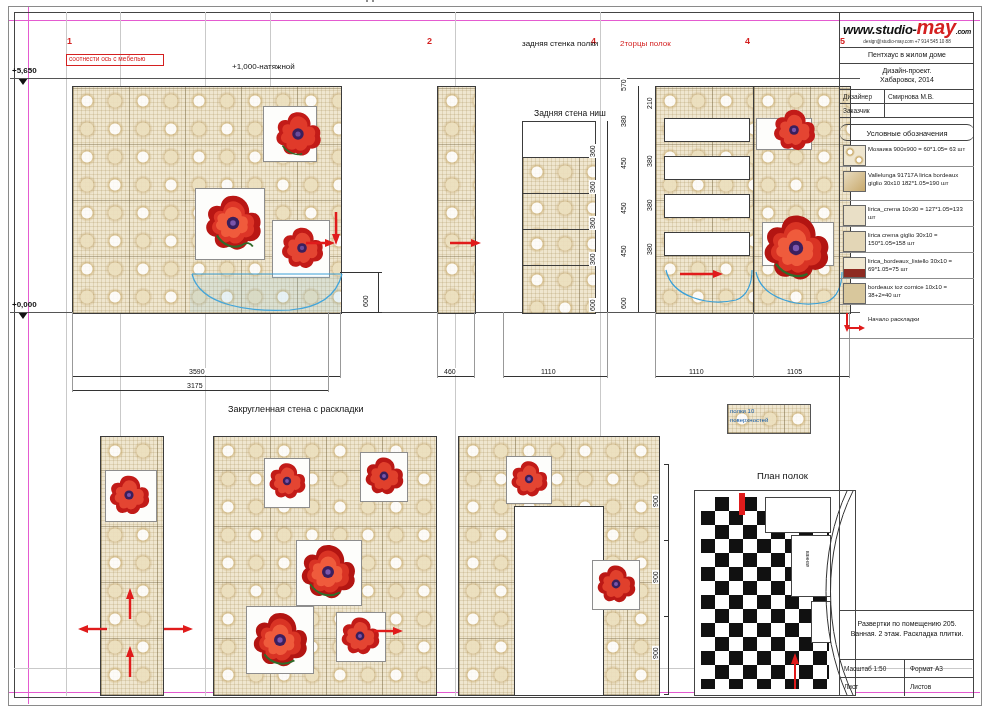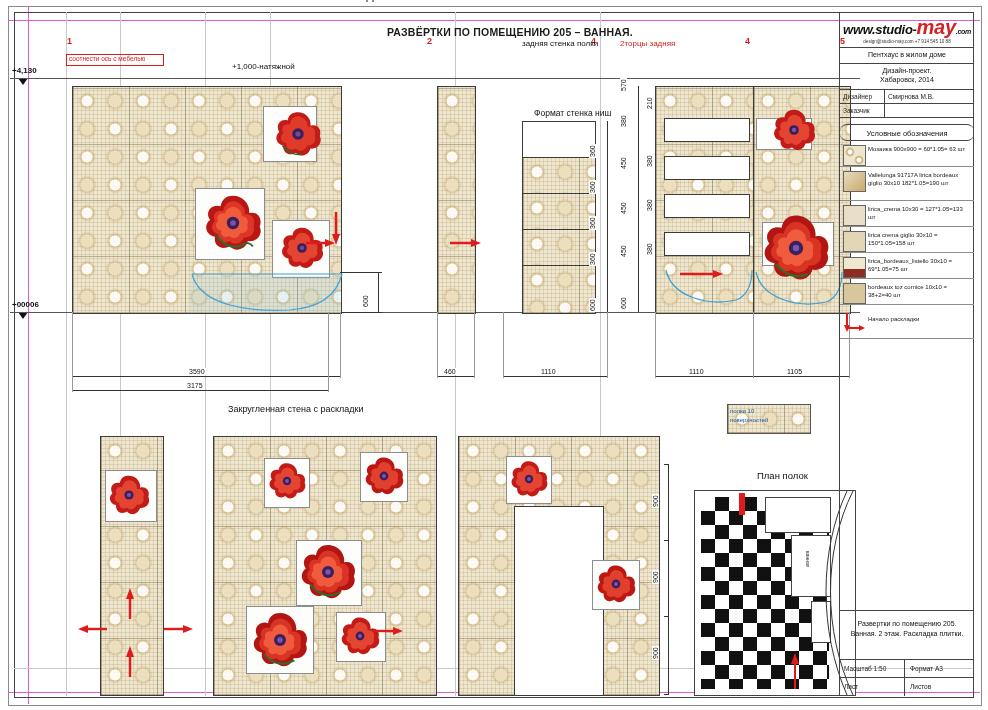--- a/index.html
+++ b/index.html
@@ -102,37 +102,36 @@
   <div class="frame-inner"></div>
 
   <div class="vline" style="left:66px;"></div>
   <div class="vline" style="left:120px;"></div>
   <div class="vline" style="left:205px;"></div>
   <div class="vline" style="left:270px;"></div>
   <div class="vline" style="left:455px;"></div>
   <div class="vline" style="left:600px;"></div>
   <div class="hline" style="top:668px;"></div>
 
-  <div class="title-main">РАЗВЁРТКИ ПО ПОМЕЩЕНИЮ 205 – ВАННАЯ.</div>
 
   <div style="position:absolute;left:66px;top:54px;width:96px;height:10px;border:1px solid #d42020;"></div>
   <div class="lbl-red" style="left:69px;top:55px;font-size:6.5px;">соотнести ось с мебелью</div>
 
   <div class="lbl-num" style="left:67px;top:36px;">1</div>
   <div class="lbl-num" style="left:427px;top:36px;">2</div>
   <div class="lbl-num" style="left:591px;top:36px;">4</div>
   <div class="lbl-num" style="left:745px;top:36px;">4</div>
   <div class="lbl-num" style="left:840px;top:36px;">5</div>
 
   <div class="lbl" style="left:510px;top:39px;color:#111;margin-left:12px;">задняя стенка полки</div>
-  <div class="lbl-red" style="left:620px;top:39px;">2торцы задняя</div>
-
-  <div class="levmark" style="left:12px;top:66px;">+4,130</div>
+  <div class="lbl-red" style="left:620px;top:39px;">2торцы полок</div>
+
+  <div class="levmark" style="left:12px;top:66px;">+5,650</div>
   <div class="lev-tri" style="left:18px;top:78px;"></div>
-  <div class="levmark" style="left:12px;top:300px;">+00006</div>
+  <div class="levmark" style="left:12px;top:300px;">+0,000</div>
   <div class="lev-tri" style="left:18px;top:312px;"></div>
   <div class="dim dim-h" style="left:10px;top:78px;width:850px;background:#555;"></div>
   <div class="dim dim-h" style="left:10px;top:312px;width:850px;background:#555;"></div>
 
   <div class="lbl" style="left:232px;top:62px;">+1,000-натяжной</div>
 
   <div class="wall" style="left:72px;top:86px;width:268px;height:226px;">
     <div class="grid-ov"></div>
   </div>
   <div class="white-box" style="left:263px;top:106px;width:52px;height:54px;"></div>
@@ -196,21 +195,21 @@
   <div class="wall" style="left:437px;top:86px;width:37px;height:226px;">
     <div class="grid-ov"></div>
   </div>
   <div class="arrow" style="left:450px;top:238px;">
     <svg width="32" height="16" viewBox="0 0 32 16">
         <path d="M0 5 L24 5" stroke="#e01b1b" stroke-width="2.5"></path>
         <path d="M31 5 L21 1 L21 9 Z" fill="#e01b1b"></path>
       </svg>
   </div>
 
-  <div class="lbl" style="left:534px;top:108px;font-size:8.5px;">Формат стенка ниш</div>
+  <div class="lbl" style="left:534px;top:108px;font-size:8.5px;">Задняя стена ниш</div>
   <div class="plain-box" style="left:522px;top:121px;width:72px;height:36px;"></div>
   <div class="wall" style="left:522px;top:157px;width:72px;height:36px;">
       <div class="grid-ov"></div>
     </div>
   <div class="wall" style="left:522px;top:193px;width:72px;height:36px;">
       <div class="grid-ov"></div>
     </div>
   <div class="wall" style="left:522px;top:229px;width:72px;height:36px;">
       <div class="grid-ov"></div>
     </div>

